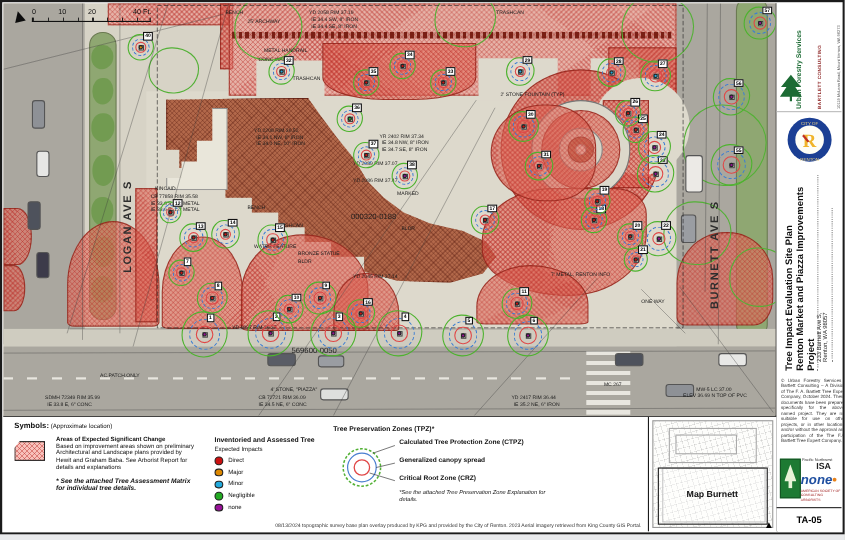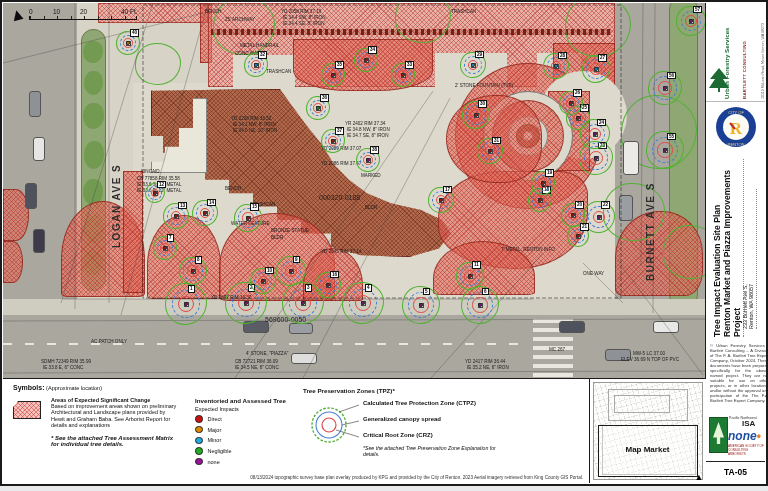--- a/index.html
+++ b/index.html
@@ -640,21 +640,21 @@
     <div id="attrib">08/13/2024 topographic survey base plan overlay produced by KPG and provided by the City of Renton. 2023 Aerial imagery retrieved from King County GIS Portal.</div>
   </div>
 
   <div id="inset">
     <div class="mini">
       <div class="blk" style="left:14px;top:6px;width:78px;height:30px;"></div>
       <div class="blk" style="left:20px;top:12px;width:54px;height:16px;"></div>
       <div class="blk" style="left:8px;top:42px;width:92px;height:48px;"></div>
     </div>
     <div class="ext">
-      <span>Map Market</span>
+      <span>Map Burnett</span>
     </div>
     <div class="na">▲</div>
   </div>
 
   <div id="tblock">
     <div class="sec" id="ufs">
       <svg width="22" height="26" style="position:absolute;left:2px;top:62px;">
         <polygon points="11,1 20,12 15,12 21,21 12,21 12,25 10,25 10,21 1,21 7,12 2,12" fill="#1c6b34"></polygon>
       </svg>
       <div class="vtext">

